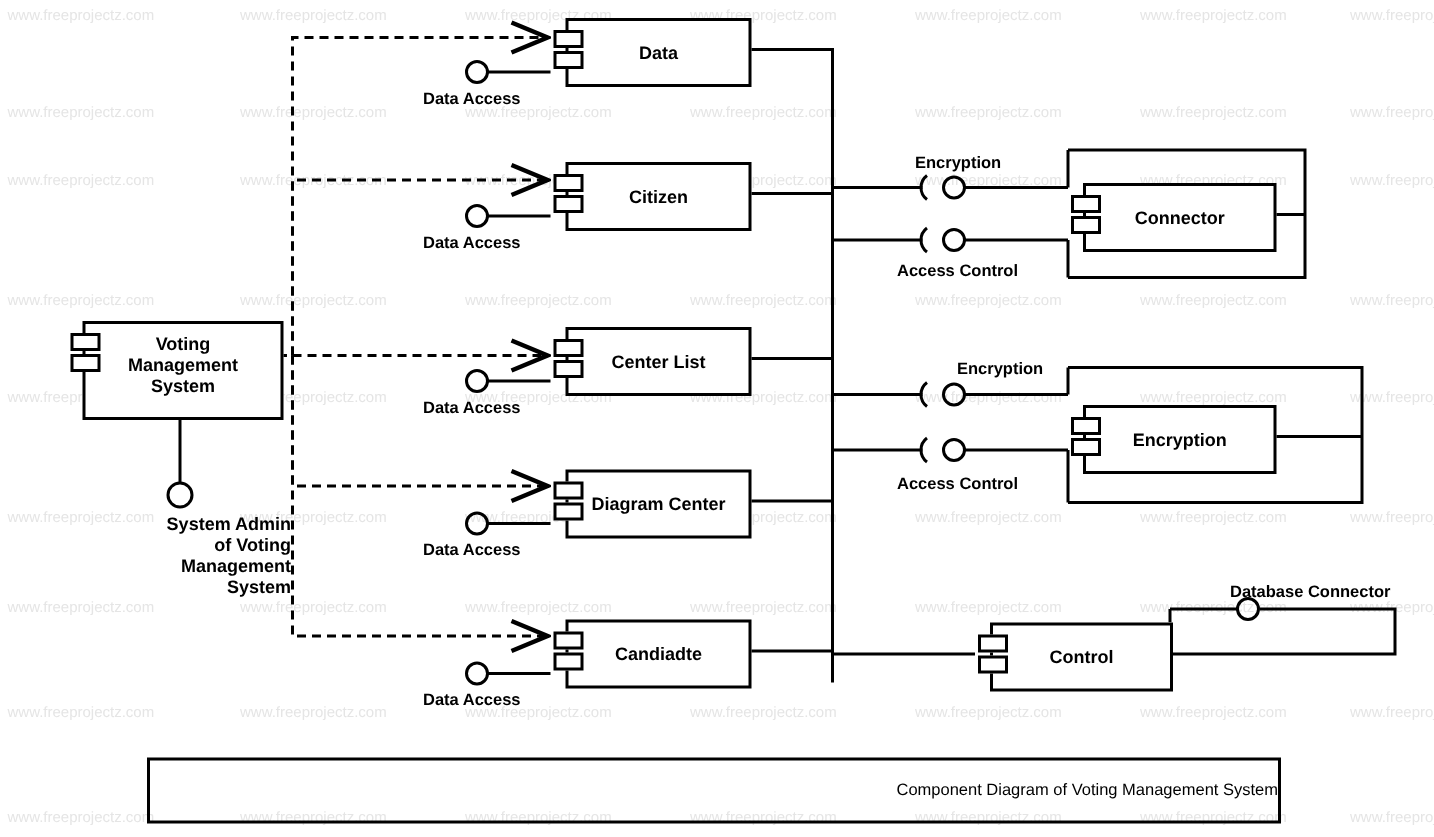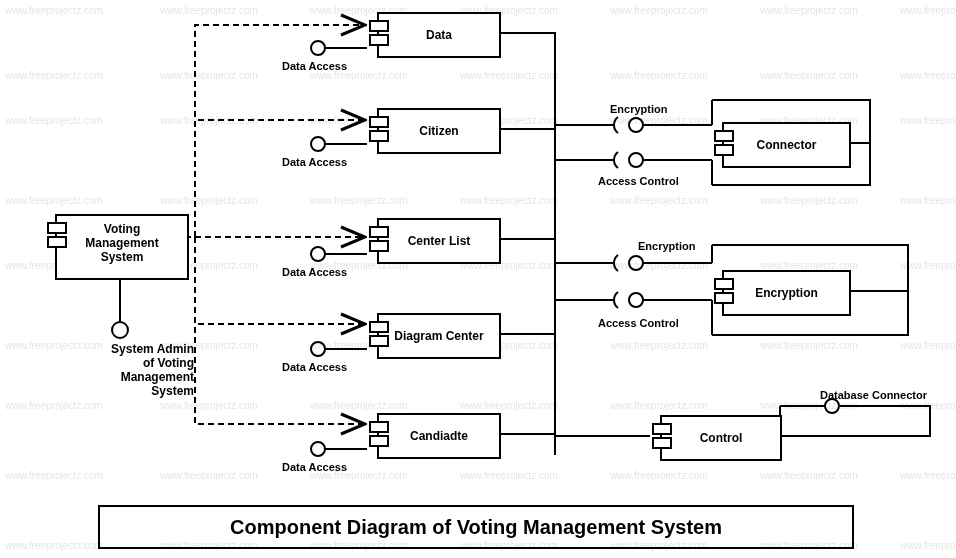--- a/index.html
+++ b/index.html
@@ -3,21 +3,21 @@
 <meta charset="utf-8">
 <style>
 body{margin:0;font-family:Arial,sans-serif;font-size:12px;background:#fff;width:956px;height:558px;position:relative}
 .watermark{position:absolute;color:#e5e5e5;font-size:10px;pointer-events:none;z-index:0}
 .comp{position:absolute;border:2px solid #000;background:#fff;z-index:2;text-align:center;font-weight:bold}
 .comp .tabs{position:absolute;left:-10px;top:6px;width:16px;height:8px;border:2px solid #000;background:#fff}
 .comp .tabs2{position:absolute;left:-10px;top:20px;width:16px;height:8px;border:2px solid #000;background:#fff}
 .lbl{position:absolute;z-index:3;font-weight:bold;text-align:right}
 .lbl-access{font-weight:bold;font-size:11px}
 svg{position:absolute;top:0;left:0;z-index:1;pointer-events:none}
-.title-box{position:absolute;border:2px solid #000;text-align:center;font-weight:bold;font-size:20px;z-index:2}
+.title-box{position:absolute;border:2px solid #000;text-align:right;font-weight:normal;font-size:11px;z-index:2}
 </style>
 </head>
 <body>
 
 <div class="watermark" style="left: 5px; top: 5px;">www.freeprojectz.com</div>
 <div class="watermark" style="left: 160px; top: 5px;">www.freeprojectz.com</div>
 <div class="watermark" style="left: 310px; top: 5px;">www.freeprojectz.com</div>
 <div class="watermark" style="left: 460px; top: 5px;">www.freeprojectz.com</div>
 <div class="watermark" style="left: 610px; top: 5px;">www.freeprojectz.com</div>
 <div class="watermark" style="left: 760px; top: 5px;">www.freeprojectz.com</div>

